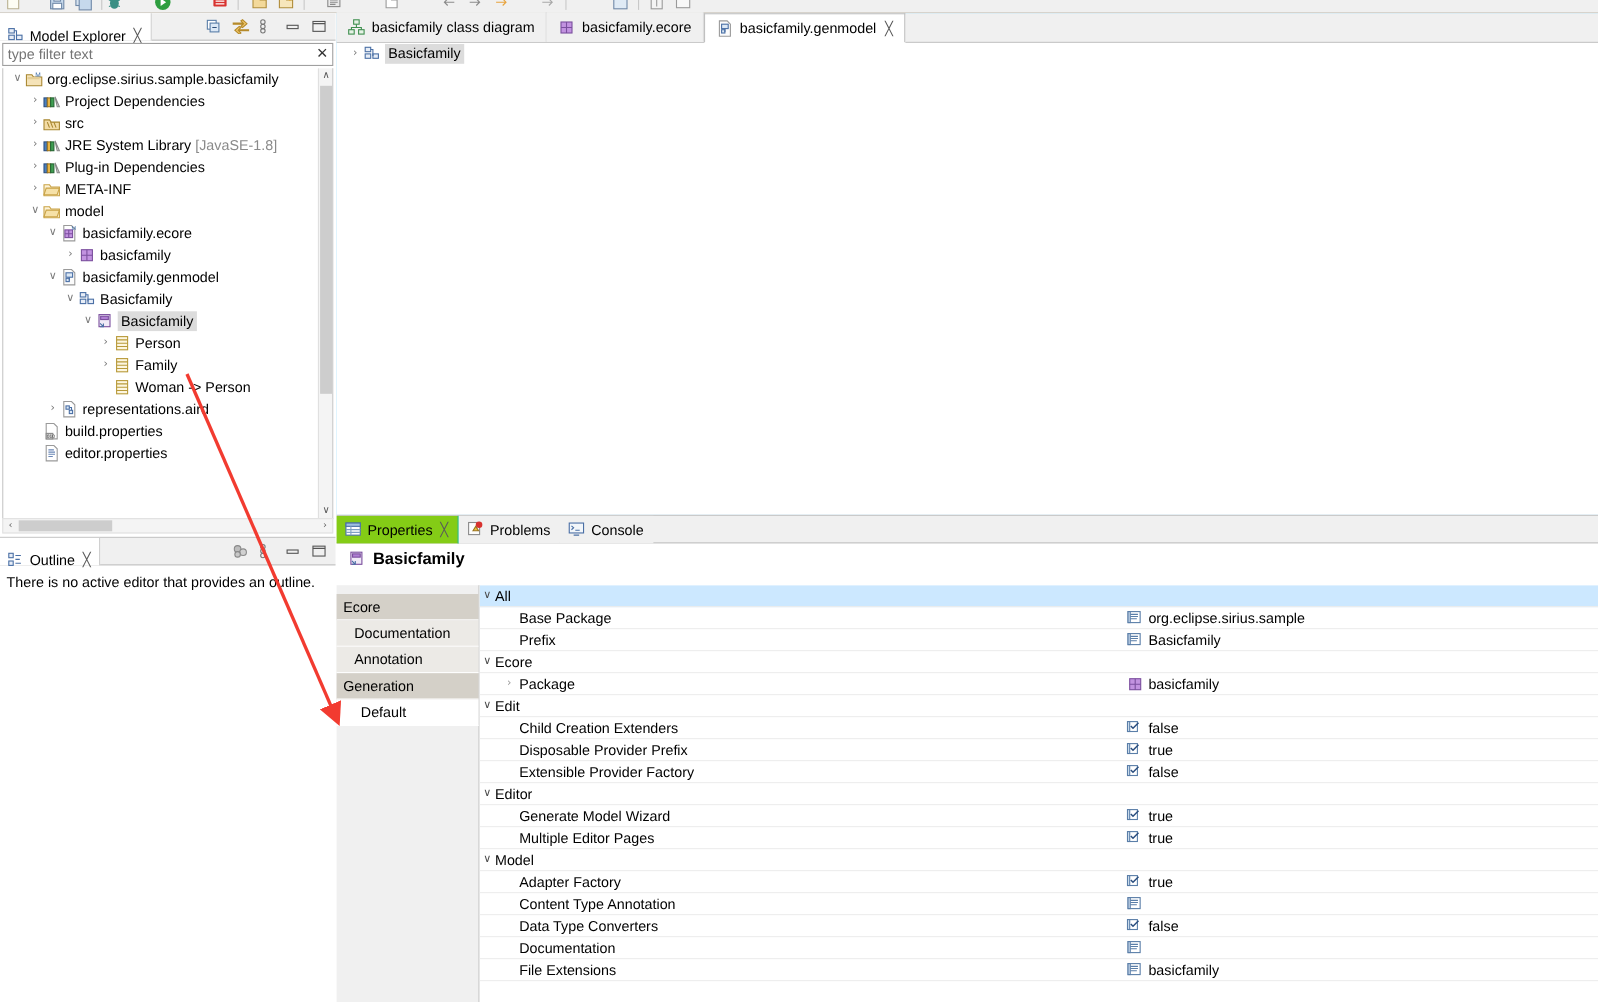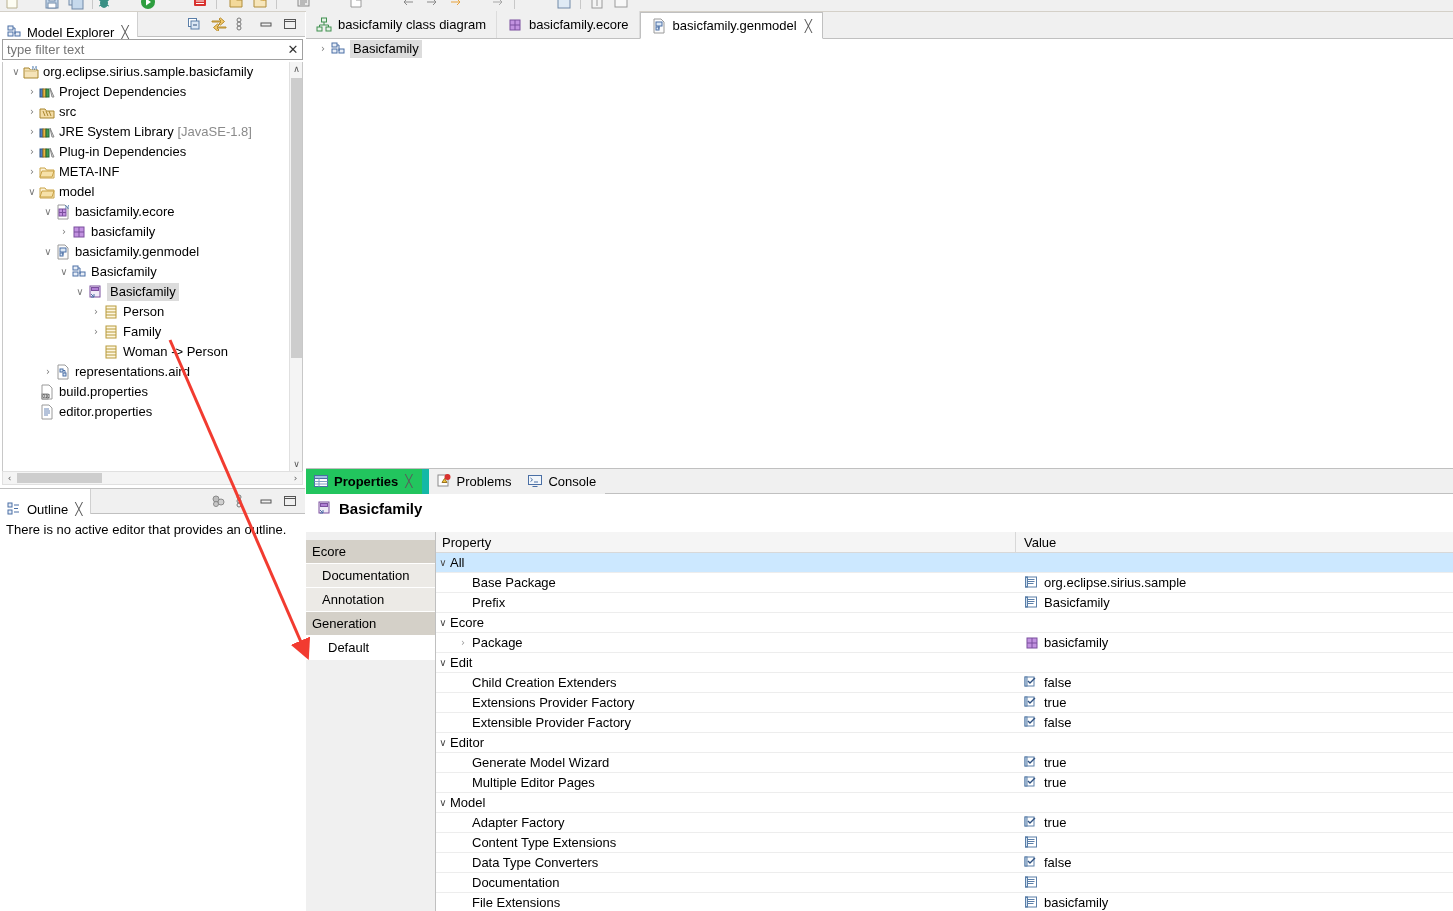--- a/index.html
+++ b/index.html
@@ -145,21 +145,21 @@
     background: #ffffff; border-top: 1px solid #c0c0c0;
   }
   .ptabbar {
     height: 25px; background: #f0f0f0; display: flex; align-items: center;
     border-bottom: 1px solid #c0c0c0;
   }
   .ptab {
     height: 25px; display: flex; align-items: center; gap: 5px;
     padding: 0 9px 0 7px; font-size: 13px; background: #f0f0f0;
   }
-  .ptab.active { background: #22c55e; border-right: 7px solid #14b8a6; font-weight: bold; }
+  .ptab.active { background: #84cc16; border-right: 1px solid #14b8a6; }
 
   .ptitle {
     height: 28px; display: flex; align-items: center; gap: 7px;
     padding-left: 10px; font-weight: bold; font-size: 15px;
   }
 
   .pcontent { position: absolute; left: 0; top: 63px; right: 0; bottom: 0; display: flex; }
   .ptablist {
     width: 130px; min-width: 130px; background: #f0f0f0;
     border-right: 1px solid #c0c0c0; padding-top: 8px;
@@ -765,24 +765,20 @@
 
     <div class="pcontent">
       <div class="ptablist" id="props-sidetabs">
           <div class="ptabitem">Ecore</div>
           <div class="ptabitem sub">Documentation</div>
           <div class="ptabitem sub">Annotation</div>
           <div class="ptabitem">Generation</div>
           <div class="ptabitem current">Default</div>
         </div>
       <div class="ptable">
-        <div class="pth">
-          <div class="c1">Property</div>
-          <div class="c2">Value</div>
-        </div>
         <div id="props-rows">
             <div class="prow sel">
               <div class="c1">
                 <span class="cat-twist">∨</span>
                 <span class="cat-name">All</span>
               </div>
               <div class="c2">
                 <span></span>
               </div>
             </div>
@@ -859,21 +855,21 @@
                     <rect x="1" y="2" width="9" height="9" fill="#fff" stroke="#5a7ea8"></rect>
                     <rect x="1" y="2" width="2" height="9" fill="#cfe0f0" stroke="#5a7ea8"></rect>
                     <path d="M4 6l2 2 5-5" stroke="#2d5080" stroke-width="1.4" fill="none"></path>
                   </svg>
                 </span>
                 <span>false</span>
               </div>
             </div>
             <div class="prow">
               <div class="c1">
-                <span class="prop-name">Extensions Provider Factory</span>
+                <span class="prop-name">Disposable Provider Prefix</span>
               </div>
               <div class="c2">
                 <span class="ic">
                   <svg width="14" height="14" viewBox="0 0 14 14">
                     <rect x="1" y="2" width="9" height="9" fill="#fff" stroke="#5a7ea8"></rect>
                     <rect x="1" y="2" width="2" height="9" fill="#cfe0f0" stroke="#5a7ea8"></rect>
                     <path d="M4 6l2 2 5-5" stroke="#2d5080" stroke-width="1.4" fill="none"></path>
                   </svg>
                 </span>
                 <span>true</span>
@@ -952,21 +948,21 @@
                     <rect x="1" y="2" width="9" height="9" fill="#fff" stroke="#5a7ea8"></rect>
                     <rect x="1" y="2" width="2" height="9" fill="#cfe0f0" stroke="#5a7ea8"></rect>
                     <path d="M4 6l2 2 5-5" stroke="#2d5080" stroke-width="1.4" fill="none"></path>
                   </svg>
                 </span>
                 <span>true</span>
               </div>
             </div>
             <div class="prow">
               <div class="c1">
-                <span class="prop-name">Content Type Extensions</span>
+                <span class="prop-name">Content Type Annotation</span>
               </div>
               <div class="c2">
                 <span class="ic">
                   <svg width="14" height="14" viewBox="0 0 14 14">
                     <rect x="1.5" y="2" width="11" height="10" fill="#fff" stroke="#5a7ea8"></rect>
                     <path d="M3.5 4.5h7M3.5 6.5h7M3.5 8.5h6" stroke="#5a7ea8"></path>
                     <rect x="1.5" y="2" width="2" height="10" fill="#cfe0f0" stroke="#5a7ea8"></rect>
                   </svg>
                 </span>
                 <span></span>

